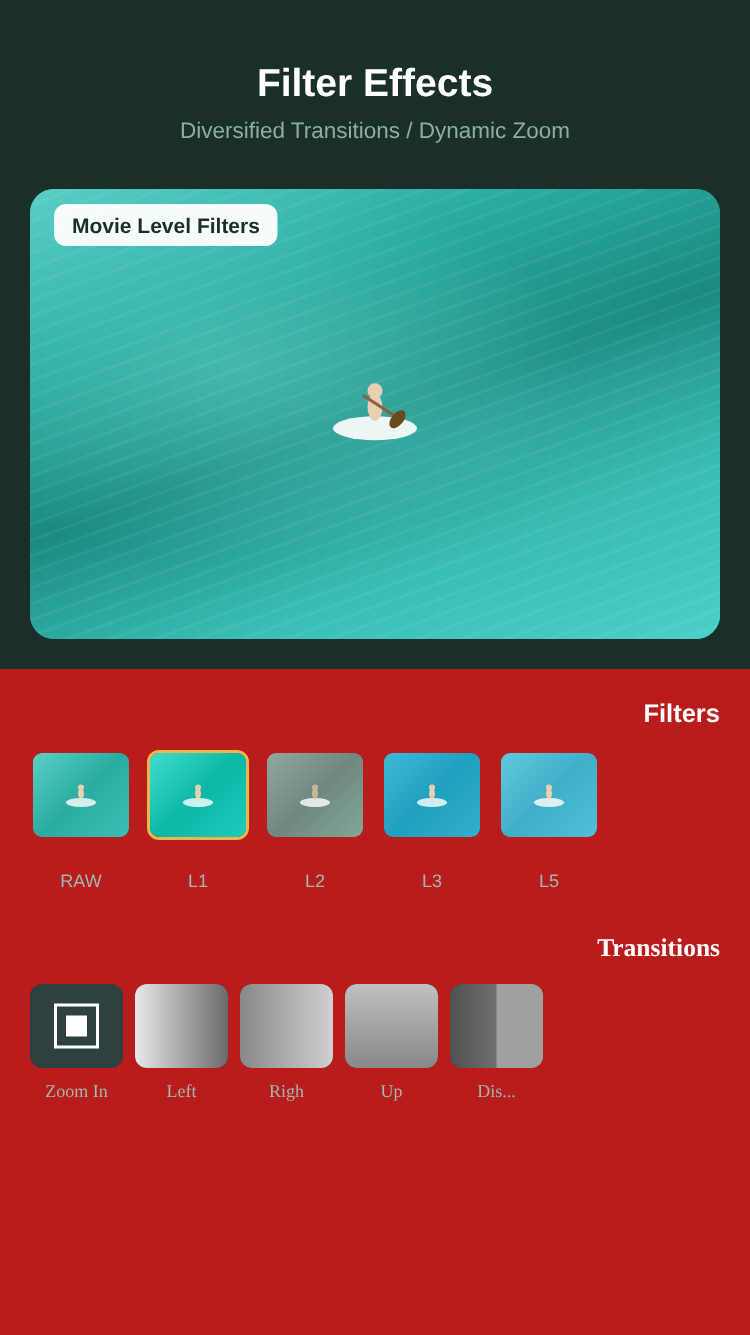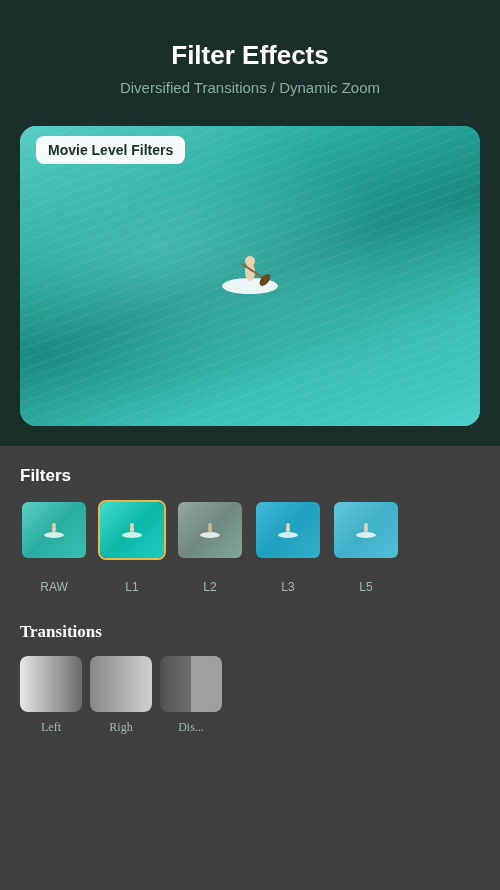--- a/index.html
+++ b/index.html
@@ -91,23 +91,24 @@
       border-radius: 8px;
       padding: 6px 12px;
       font-size: 14px;
       font-weight: 600;
     }
 
     
     .bottom-panel {
       flex: 1;
       width: 100%;
-      background: #404040;
+      background: #b91c1c;
       margin-top: 20px;
       padding: 20px 20px 10px;
+      text-align: right;
     }
 
     
     .section-title {
       font-size: 17px;
       font-weight: 600;
       color: #ffffff;
       margin-bottom: 14px;
     }
 
@@ -384,35 +385,49 @@
         <span class="filter-label">L5</span>
       </div>
 
     </div>
 
     <div class="transitions-section">
       <div class="section-title">Transitions</div>
       <div class="transitions-row">
 
 
+        <div class="transition-item">
+          <div class="transition-thumb">
+            <div class="trans-zoom-in">
+              <div class="trans-zoom-in-inner"></div>
+            </div>
+          </div>
+          <span class="transition-label">Zoom In</span>
+        </div>
 
         <div class="transition-item">
           <div class="transition-thumb">
             <div class="trans-left-bg"></div>
           </div>
           <span class="transition-label">Left</span>
         </div>
 
         <div class="transition-item">
           <div class="transition-thumb">
             <div class="trans-right-bg"></div>
           </div>
           <span class="transition-label">Righ</span>
         </div>
 
+        <div class="transition-item">
+          <div class="transition-thumb">
+            <div class="trans-up-bg"></div>
+          </div>
+          <span class="transition-label">Up</span>
+        </div>
 
 
         <div class="transition-item">
           <div class="transition-thumb">
             <div class="trans-dis-bg"></div>
             <div class="trans-dis-right"></div>
           </div>
           <span class="transition-label">Dis...</span>
         </div>
 

